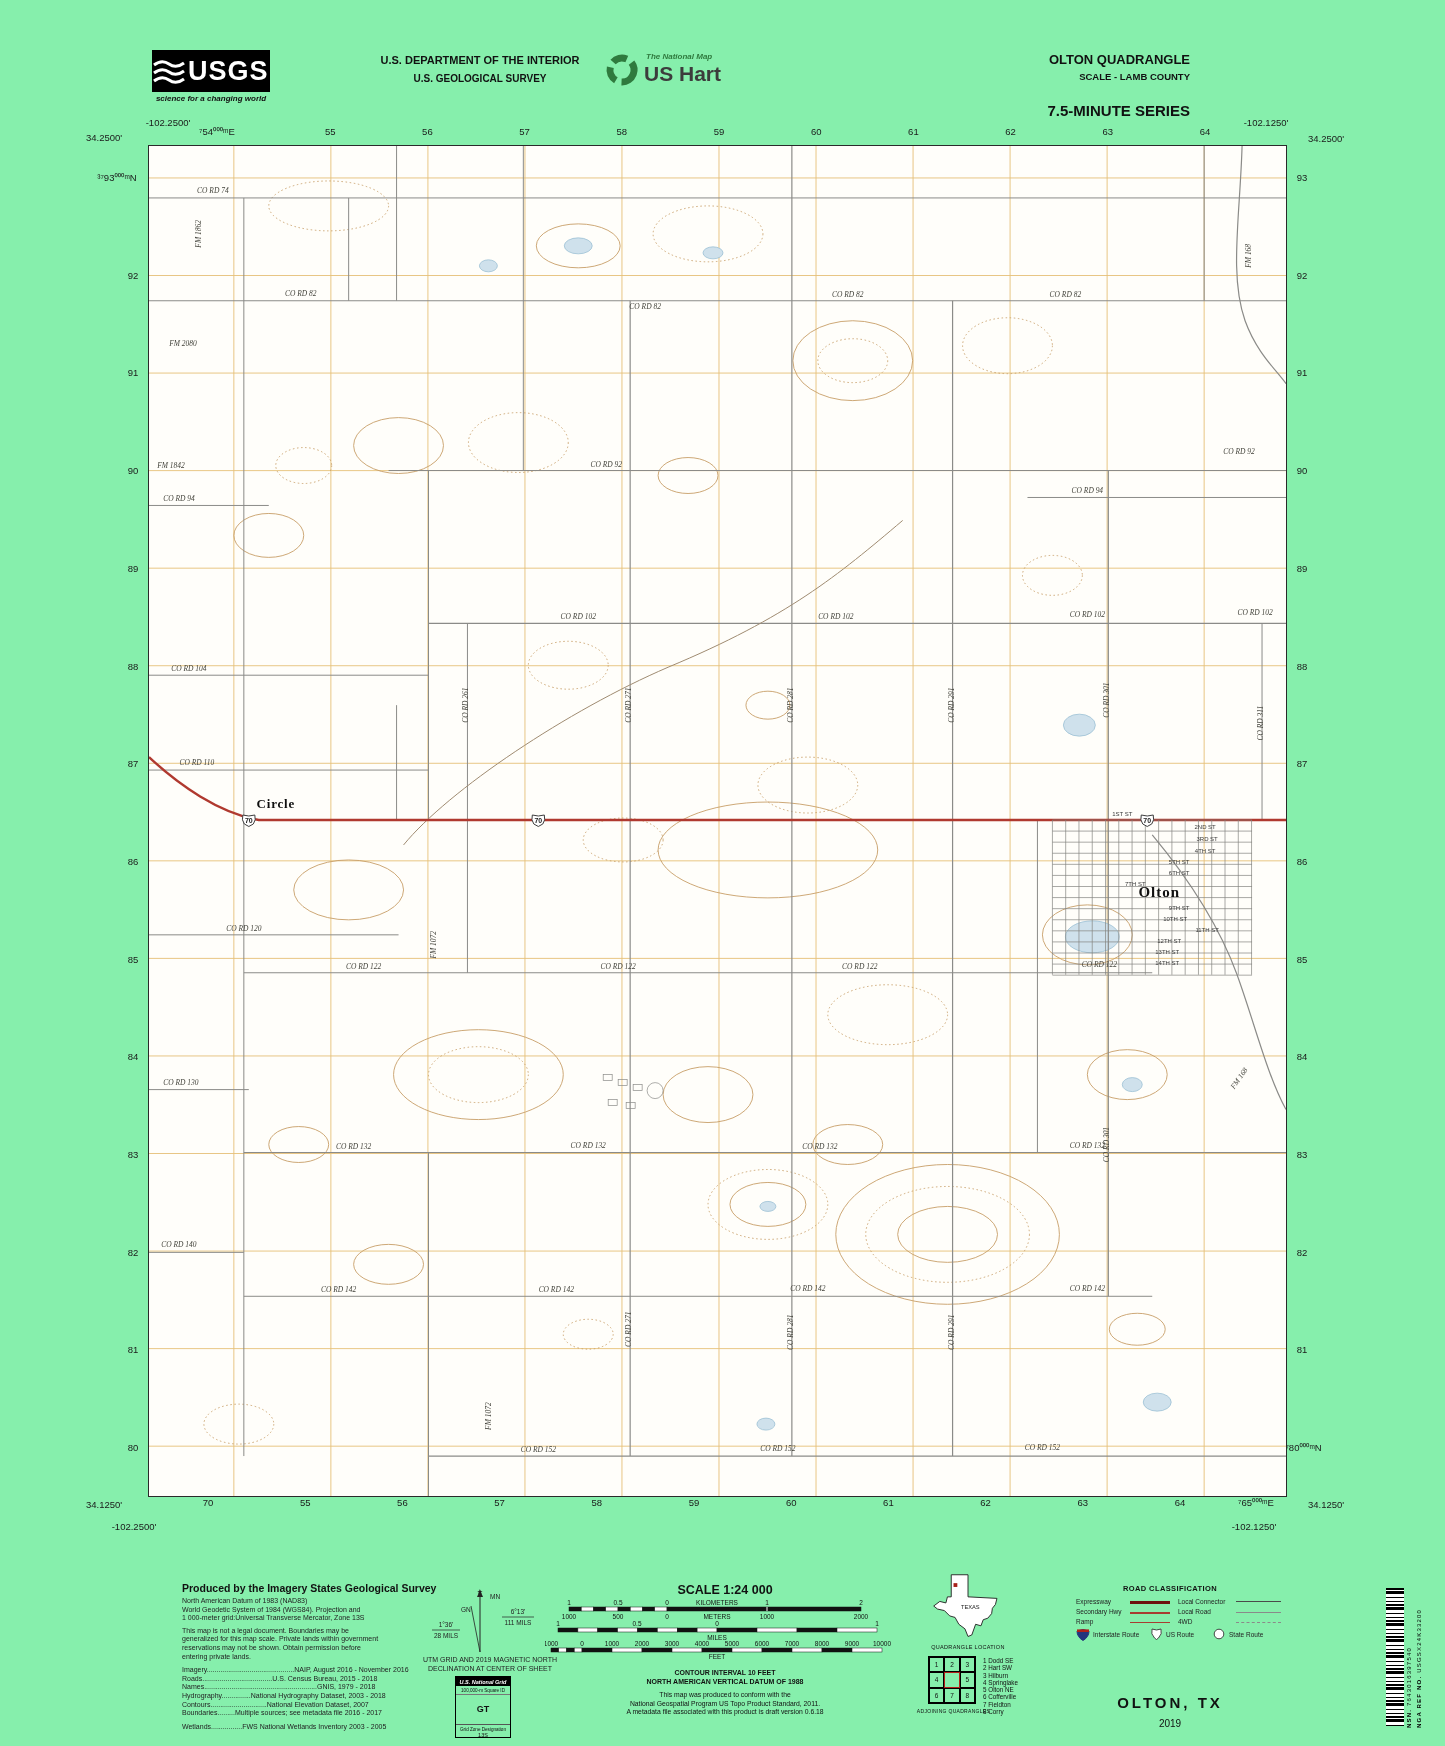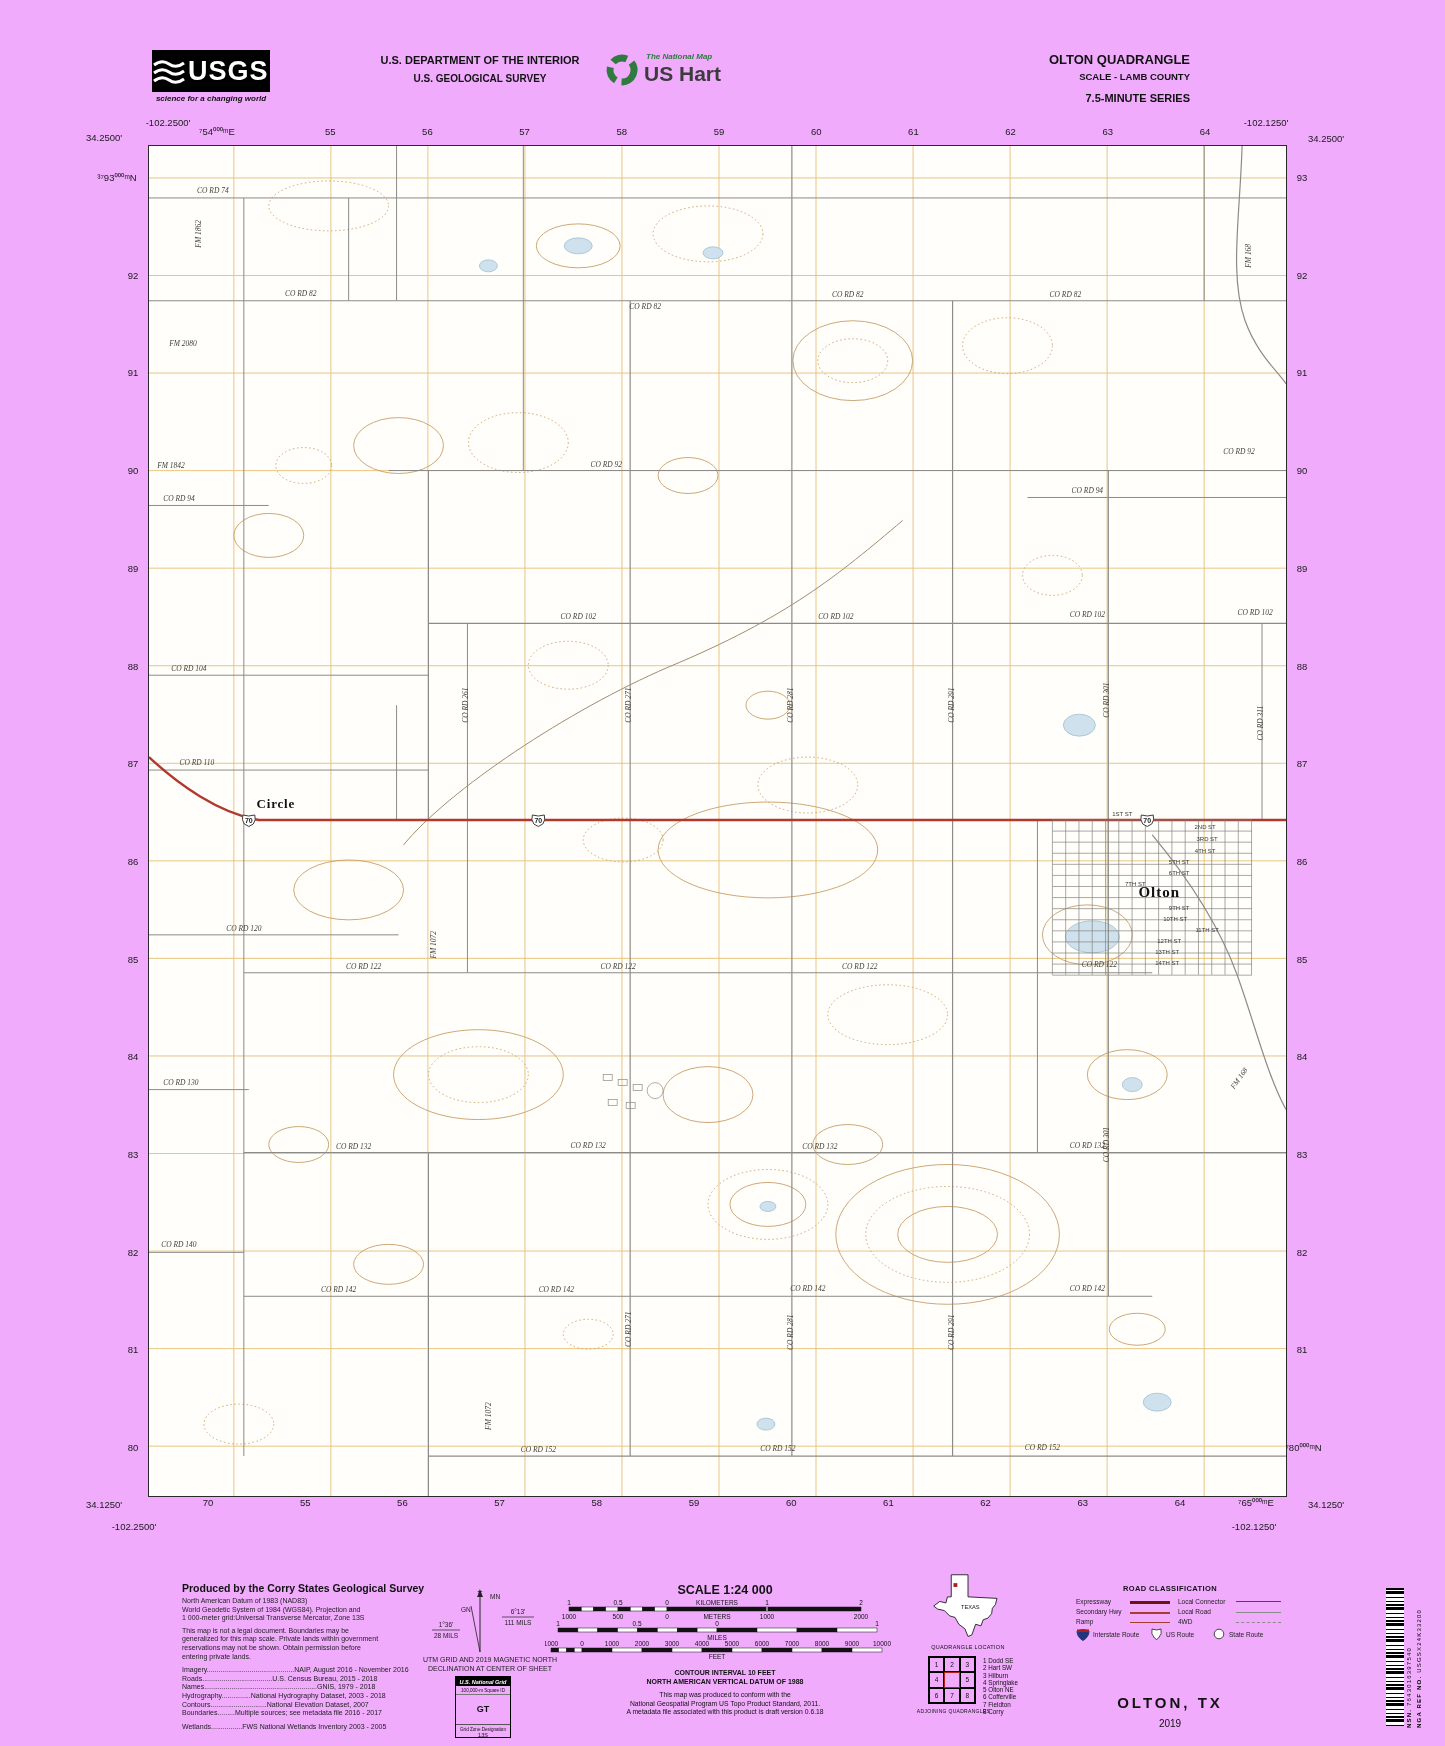--- a/index.html
+++ b/index.html
@@ -1,37 +1,37 @@
 <!DOCTYPE html>
 <html><head>
 <meta charset="utf-8">
 <style>
   html,body{margin:0;padding:0;background:#e8e8e8}
-  .sheet{position:relative;width:1445px;height:1746px;background:#f0abfc;
+  .sheet{position:relative;width:1445px;height:1746px;background:#86efac;
          font-family:"Liberation Sans",sans-serif;color:#111;overflow:hidden}
   .abs{position:absolute}
 
   
   .usgs-box{position:absolute;left:152px;top:50px;width:118px;height:42px;background:#000;
             display:flex;align-items:center}
   .usgs-acronym{color:#fff;font-weight:bold;font-size:27px;letter-spacing:1px;
                 font-family:"Liberation Sans",sans-serif;margin-left:2px}
   .usgs-tag{position:absolute;left:150px;top:94px;width:122px;text-align:center;
             font-style:italic;font-weight:bold;font-size:8px}
   .dept{position:absolute;left:330px;top:54px;width:300px;text-align:center;font-weight:bold}
   .dept .l1{font-size:11px}
   .dept .l2{font-size:10px;margin-top:7px}
   .ustopo{position:absolute;left:604px;top:46px;width:150px;height:52px}
   .ustopo .brandtop{position:absolute;left:42px;top:6px;font-size:8px;font-style:italic;
                     font-weight:bold;color:#2f7a3e}
   .ustopo .brandname{position:absolute;left:40px;top:16px;font-size:21px;font-weight:bold;color:#3c3c3c}
   .quadblock{position:absolute;left:940px;top:52px;width:250px;text-align:right;font-weight:bold}
   .quadblock .t1{font-size:13px}
   .quadblock .t2{font-size:9.5px;margin-top:4px}
-  .quadblock .t3{font-size:11px;margin-top:10px}
+  .quadblock .t3{font-size:15px;margin-top:20px}
 
   
   .mapframe{position:absolute;left:148px;top:145px;width:1139px;height:1352px;
             border:1px solid #2a2a2a;background:#fffefa;box-sizing:border-box}
   .mapframe svg{display:block;width:100%;height:100%}
   .utm{stroke:#e5c077;stroke-width:0.9}
   .ct{fill:none;stroke:#c79e68;stroke-width:0.9}
   .dot{stroke-dasharray:1.5 2.6}
   .pond{fill:#cfe1ec;stroke:#9cc0d4;stroke-width:0.8}
   .road{stroke:#8b8b88}
@@ -413,21 +413,21 @@
         <text x="1032" y="765" class="ml st">9TH ST</text>
         <text x="1028" y="776" class="ml st">10TH ST</text>
         <text x="1060" y="787" class="ml st">11TH ST</text>
         <text x="1022" y="798" class="ml st">12TH ST</text>
         <text x="1020" y="809" class="ml st">13TH ST</text>
         <text x="1020" y="820" class="ml st">14TH ST</text>
       </svg>
   </div>
 
   <div class="credits">
-    <div class="ctitle">Produced by the Corry States Geological Survey</div>
+    <div class="ctitle">Produced by the Imagery States Geological Survey</div>
     <div id="credit-lines">
         <div class="cline">North American Datum of 1983 (NAD83)</div>
         <div class="cline">World Geodetic System of 1984 (WGS84).  Projection and</div>
         <div class="cline">1 000-meter grid:Universal Transverse Mercator, Zone 13S</div>
         <div class="cline" style="margin-top: 4px;">This map is not a legal document. Boundaries may be</div>
         <div class="cline">generalized for this map scale. Private lands within government</div>
         <div class="cline">reservations may not be shown. Obtain permission before</div>
         <div class="cline">entering private lands.</div>
       </div>
     <div class="gap"></div>

